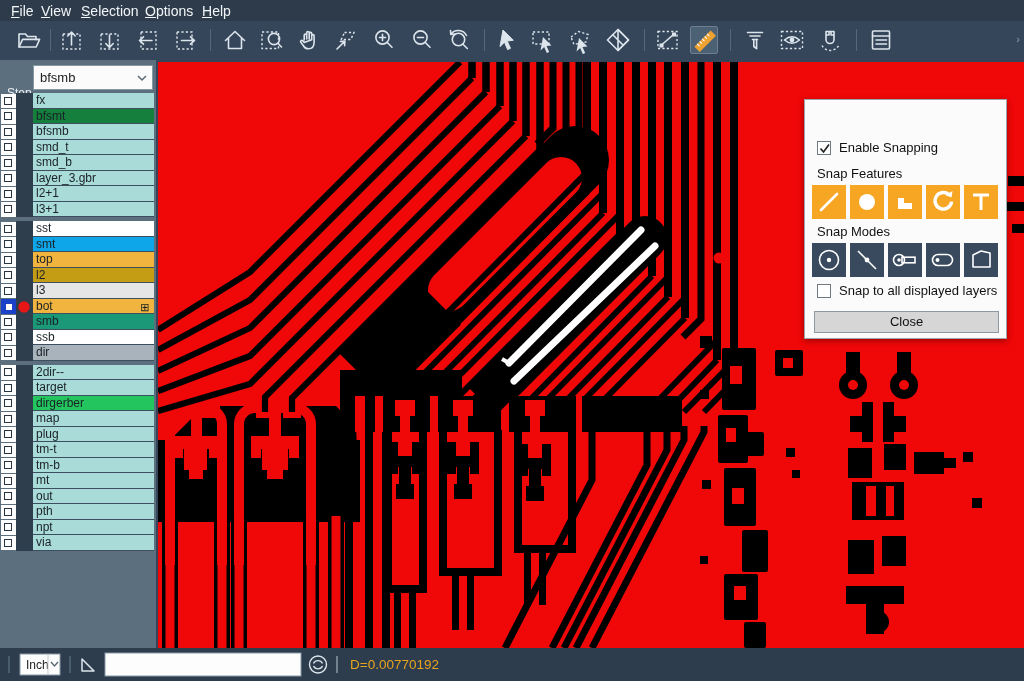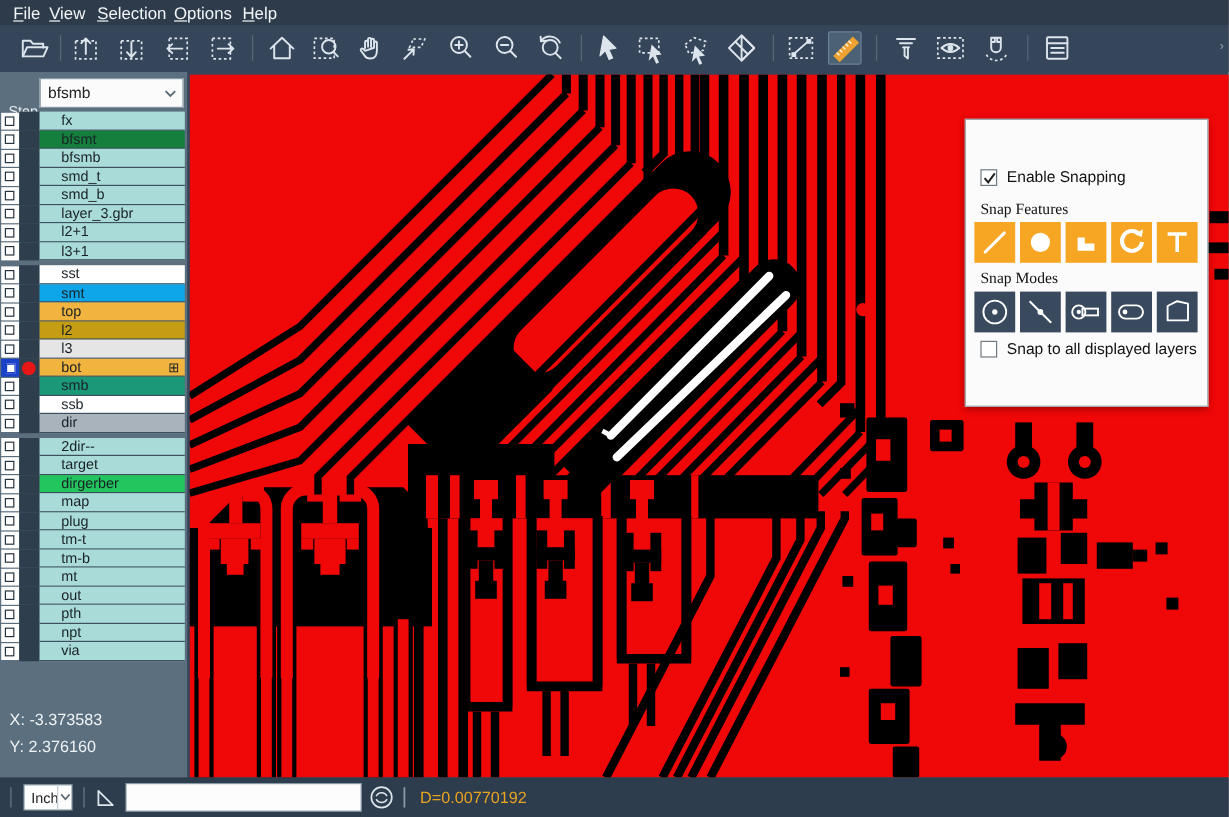--- a/index.html
+++ b/index.html
@@ -19,37 +19,37 @@
   #steprow { position:absolute; left:0; top:2px; width:156px; height:30px; }
   #steprow .lbl { position:absolute; left:7px; top:24px; color:#e8eef2; font-size:12px; }
   #stepdd { position:absolute; left:33px; top:3px; width:120px; height:25px; background:#fbfbfb; border:1px solid #8899a6; color:#222; font-size:13px; }
   #stepdd .t { position:absolute; left:6px; top:4px; }
   #stepdd .chev { position:absolute; right:5px; top:7px; width:10px; height:10px; }
   #layers { position:absolute; left:0; top:33px; width:156px; }
   .lrow { position:relative; width:156px; height:15.5px; }
   .lrow .cb { position:absolute; left:1px; top:0.5px; width:14.5px; height:14.5px; background:#fff; }
   .lrow .cb i { position:absolute; left:3px; top:3px; width:8px; height:8px; border:1.6px solid #27343f; background:#fff; }
   .lrow .dk { position:absolute; left:15.5px; top:0; width:17.5px; height:15.5px; background:#2e3e4d; }
-  .lrow .chip { position:absolute; left:33px; top:0; width:120.5px; height:15.5px; border-bottom:1px solid #3d4f5e; color:#1a2126; font-size:12px; line-height:15px; padding-left:18px; }
+  .lrow .chip { position:absolute; left:33px; top:0; width:120.5px; height:15.5px; border-bottom:1px solid #3d4f5e; color:#1a2126; font-size:12px; line-height:15px; padding-left:3px; }
   .gap { width:156px; height:4px; }
   #xy { position:absolute; left:8px; top:532px; color:#eef3f6; font-size:13.5px; }
   #xy div { margin-bottom:8px; }
   
   #statusbar { position:absolute; left:0; top:648px; width:1024px; height:33px; background:#2e3d4d; }
   
   #canvas { position:absolute; left:158px; top:62px; width:866px; height:586px; }
   
   #dlg { position:absolute; left:804px; top:99px; width:203px; height:240px; background:#fbfbfb; border:1px solid #9aa5ad; box-shadow:0 2px 6px rgba(0,0,0,.35); font-size:13px; color:#111; }
   #dlg .title { position:absolute; left:0; top:0; width:100%; height:28px; border-bottom:1px solid #d8dcdf; }
   #dlg .title span { position:absolute; left:12px; top:7px; }
   #dlg .x { position:absolute; right:4px; top:4px; width:20px; height:19px; background:#d25252; color:#fff; font-size:11px; text-align:center; line-height:19px; font-weight:bold; }
   #dlg .cbrow { position:absolute; left:12px; }
   #dlg .cbx { display:inline-block; vertical-align:middle; width:14px; height:14px; background:#fff; border:1px solid #707a80; position:relative; margin-right:8px; }
   #dlg .lab { display:inline-block; vertical-align:middle; }
-  #dlg .sect { position:absolute; left:12px; color:#111;font-family:Liberation Serif, serif; }
+  #dlg .sect { position:absolute; left:12px; color:#111; }
   .brow { position:absolute; left:7px; width:192px; height:34px; }
   .brow .b { position:absolute; top:0; width:34px; height:34px; }
   .brow .b.or { background:#f6a623; }
   .brow .b.nv { background:#394a5e; }
   #closebtn { position:absolute; left:9px; top:211px; width:185px; height:22px; background:#d6d6d6; border:1px solid #8e9aa2; text-align:center; line-height:20px; }
 </style>
 </head>
 <body>
 <div id="app">
   <div id="menubar">
@@ -374,24 +374,20 @@
           <span class="dk"></span>
           <span class="chip" style="background:#a9dbd8">npt</span>
         </div>
 <div class="lrow">
           <span class="cb">
             <i></i>
           </span>
           <span class="dk"></span>
           <span class="chip" style="background:#a9dbd8">via</span>
         </div>
-      </div>
-    <div id="xy">
-        <div>X: -3.373583</div>
-        <div>Y: 2.376160</div>
       </div>
   </div>
   <div id="canvas"><svg width="866" height="586" viewBox="158 62 866 586">
         <rect x="158" y="62" width="868" height="586" fill="#f00707"></rect>
         <path d="M158,452 L204,406 L336,406 L356,426 L360,520 L158,520 Z" fill="#000000"></path>
         <rect x="158" y="440" width="202" height="82" fill="#000000"></rect>
         <rect x="162" y="498" width="16" height="150" fill="#000000"></rect>
         <rect x="214" y="498" width="16" height="150" fill="#000000"></rect>
         <rect x="231" y="498" width="16" height="150" fill="#000000"></rect>
         <rect x="303" y="498" width="16" height="150" fill="#000000"></rect>
@@ -629,14 +625,15 @@
             <path d="M12 11.5 h9 a5.5 5.5 0 0 1 0 11 h-9 a5.5 5.5 0 0 1 0-11 z" stroke="#fff" stroke-width="1.6" fill="none" transform="rotate(0 17 17)"></path>
             <circle cx="11.5" cy="17" r="2" fill="#fff"></circle>
           </svg></div>
         <div class="b nv" style="left:152px"><svg width="34" height="34" viewBox="0 0 34 34">
             <path d="M9 12 L17 8 L26 10 L26 24 L9 24 z" stroke="#fff" stroke-width="1.6" fill="none" stroke-linejoin="round"></path>
           </svg></div>
       </div>
     <div class="cbrow" style="top:182px">
       <span class="cbx"></span><span class="lab">Snap to all displayed layers</span>
     </div>
+    <div id="closebtn">Close</div>
   </div>
 </div>
 
 </body></html>

